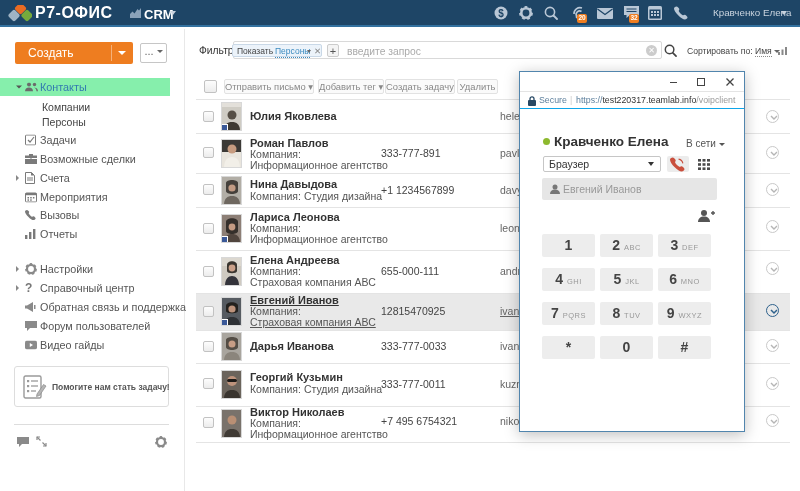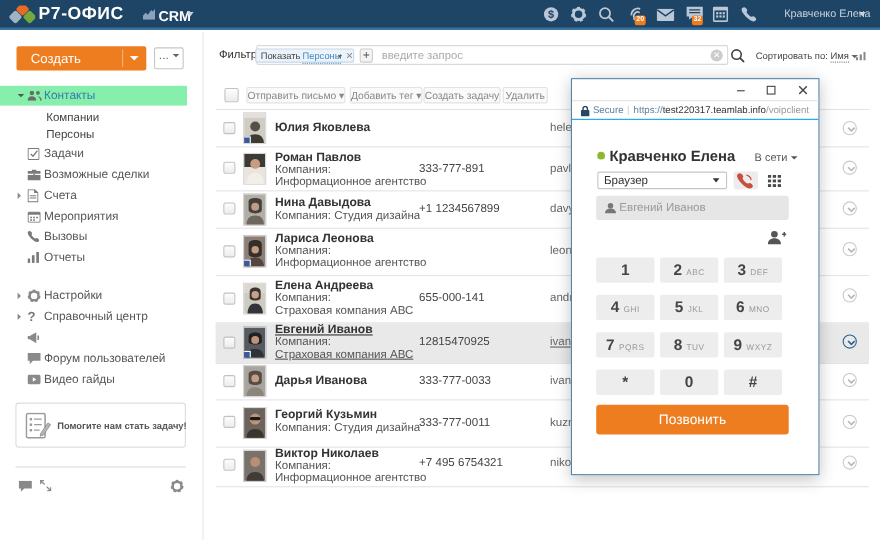--- a/index.html
+++ b/index.html
@@ -211,20 +211,21 @@
   </div>
 <div class="mi" style="top:278px">
     <div class="ar arr"></div>
  <div class="ic" style="font-weight:bold;color:#777;font-size:12px">?</div>
  <div class="tx">Справочный центр</div>
   </div>
 <div class="mi" style="top:297px">
  <svg class="ic" width="12" height="10" viewBox="0 0 12 10">
       <path fill="#8a8a8a" d="M0 3.5h2l6-3.5v10l-6-3.5H0z M9 3v4h1.5V3z"></path>
     </svg>
+ <div class="tx">Обратная связь и поддержка</div>
   </div>
 <div class="mi" style="top:316px">
  <svg class="ic" width="12" height="10" viewBox="0 0 12 10">
       <path fill="#8a8a8a" d="M0 0h12v7H5l-3 3V7H0z"></path>
     </svg>
  <div class="tx">Форум пользователей</div>
   </div>
 <div class="mi" style="top:335px">
  <svg class="ic" width="12" height="9" viewBox="0 0 12 9">
       <rect width="12" height="9" rx="2" fill="#8a8a8a"></rect>
@@ -370,21 +371,21 @@
 
 <div class="cb" style="left:203px;top:266px"></div>
 <div class="av" style="top:257px;background:linear-gradient(#dcd8d0 30%,#cfcac1 30%)"><svg width="20" height="28" viewBox="0 0 20 28">
       <path d="M5 7c0-5 10-5 10 0v6c0 3-10 3-10 0z" fill="#3a352f"></path>
       <circle cx="10" cy="10" r="3.4" fill="#caa089"></circle>
       <path d="M3 28c0-7 3-10 7-10s7 3 7 10z" fill="#33333a"></path>
     </svg></div>
 <div class="nm" style="top:254px">Елена Андреева</div>
 <div class="co" style="top:265px">Компания:</div>
 <div class="co" style="top:276px">Страховая компания АВС</div>
-<div class="ph" style="top:265px">655-000-141</div>
+<div class="ph" style="top:265px">655-000-111</div>
 <div class="em" style="top:265px">andreeva</div>
 <div class="cir" style="top:262px">
     <svg width="8" height="6" viewBox="0 0 8 6">
       <path d="M1 1l3 3 3-3" stroke="#b5b5b5" stroke-width="1.4" fill="none"></path>
     </svg>
   </div>
 
 <div class="cb" style="left:203px;top:306px"></div>
 <div class="av" style="top:297px;background:#565b61"><svg width="20" height="28" viewBox="0 0 20 28">
       <path d="M4 8c0-5 12-5 12 0v5c0 3-12 3-12 0z" fill="#23211e"></path>
@@ -504,14 +505,13 @@
  <div class="dk" style="left:138px;top:162px">3 <small>DEF</small></div>
  <div class="dk" style="left:22px;top:196px">4 <small>GHI</small></div>
  <div class="dk" style="left:80px;top:196px">5 <small>JKL</small></div>
  <div class="dk" style="left:138px;top:196px">6 <small>MNO</small></div>
  <div class="dk" style="left:22px;top:230px">7 <small>PQRS</small></div>
  <div class="dk" style="left:80px;top:230px">8 <small>TUV</small></div>
  <div class="dk" style="left:138px;top:230px">9 <small>WXYZ</small></div>
  <div class="dk" style="left:22px;top:264px">*</div>
  <div class="dk" style="left:80px;top:264px">0</div>
  <div class="dk" style="left:138px;top:264px">#</div>
- <div id="d-call">Позвонить</div>
 </div>
 
 </body></html>

